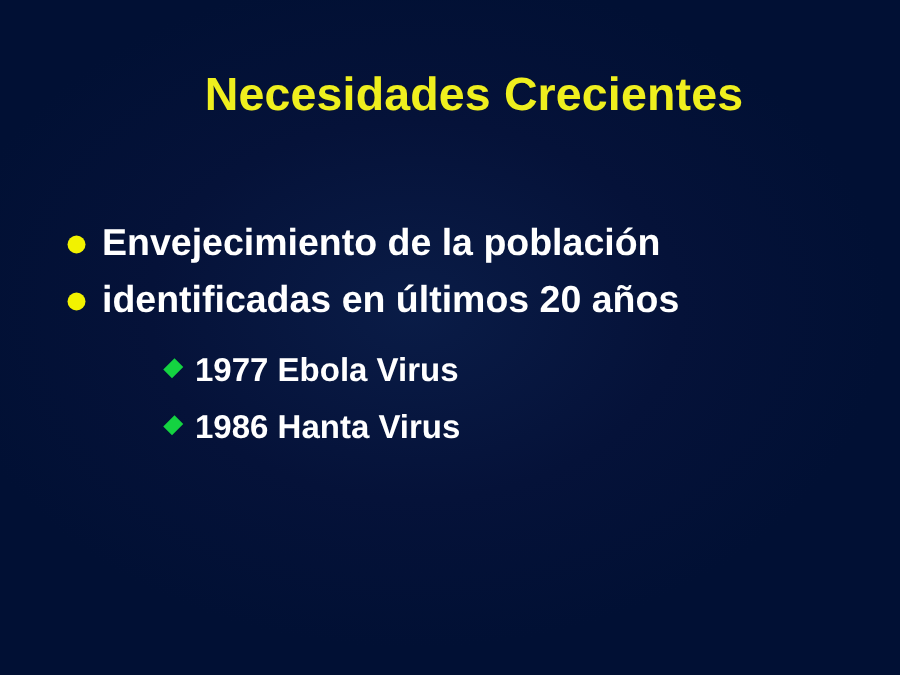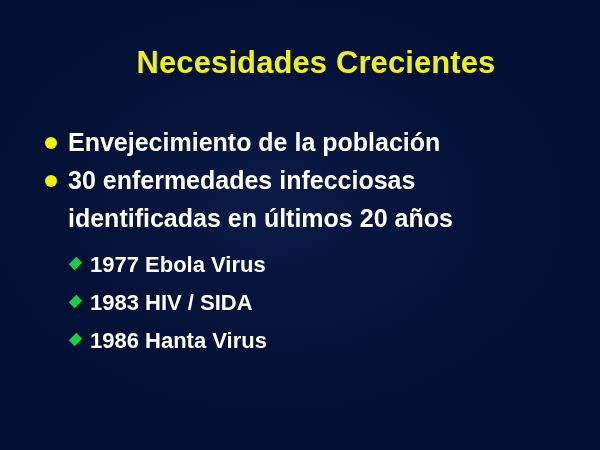--- a/index.html
+++ b/index.html
@@ -34,21 +34,21 @@
     letter-spacing: 0.1px;
     line-height: 34px;
     white-space: nowrap;
     padding-left: 16px;
   }
 
   
   .body {
     position: absolute;
     left: 0;
-    top: 123px;
+    top: 143px;
     width: 600px;
   }
 
   .l1-item {
     position: relative;
     padding-left: 68px;
     color: #FFFFFF;
     font-size: 25px;
     font-weight: bold;
     line-height: 38px;
@@ -64,20 +64,21 @@
     border-radius: 50%;
     background: #F2F200;
   }
 
   .l1-text { display: block; }
   .l1-text .wrap-line { display: block; }
 
   
   .sublist {
     margin-top: 9px;
+    margin-left: 40px;
   }
 
   .l2-item {
     position: relative;
     padding-left: 90px;
     color: #FFFFFF;
     font-size: 22px;
     font-weight: bold;
     line-height: 38px;
     letter-spacing: 0px;
@@ -103,36 +104,31 @@
   <div class="body">
 
     <div class="l1-item">
       <span class="bullet-dot"></span>
       <span class="l1-text">Envejecimiento de la población</span>
     </div>
 
     <div class="l1-item">
       <span class="bullet-dot"></span>
       <span class="l1-text">
-        <span class="wrap-line">30 enfermedades infecciosas</span>
         <span class="wrap-line">identificadas en últimos 20 años</span>
       </span>
     </div>
 
     <div class="sublist">
 
       <div class="l2-item">
         <span class="bullet-diamond"></span>
         <span>1977 Ebola Virus</span>
       </div>
 
-      <div class="l2-item">
-        <span class="bullet-diamond"></span>
-        <span>1983 HIV / SIDA</span>
-      </div>
 
 
       <div class="l2-item">
         <span class="bullet-diamond"></span>
         <span>1986 Hanta Virus</span>
       </div>
 
     </div>
   </div>
 </div>

